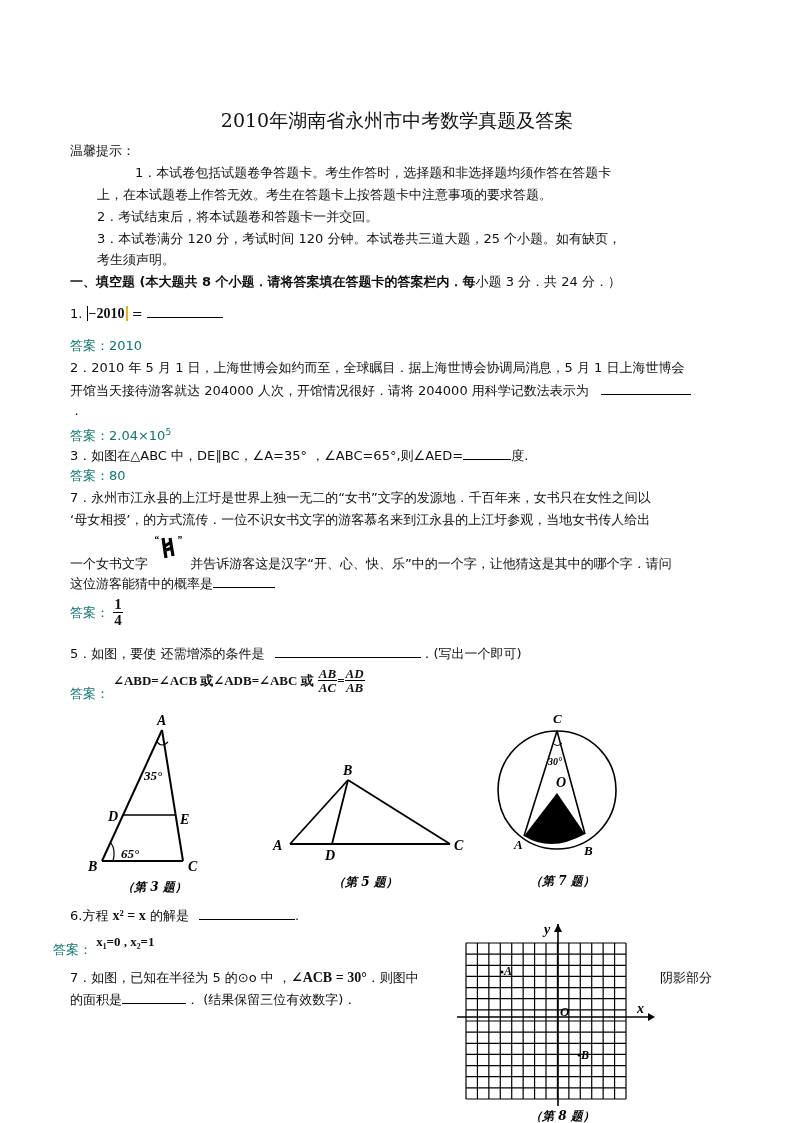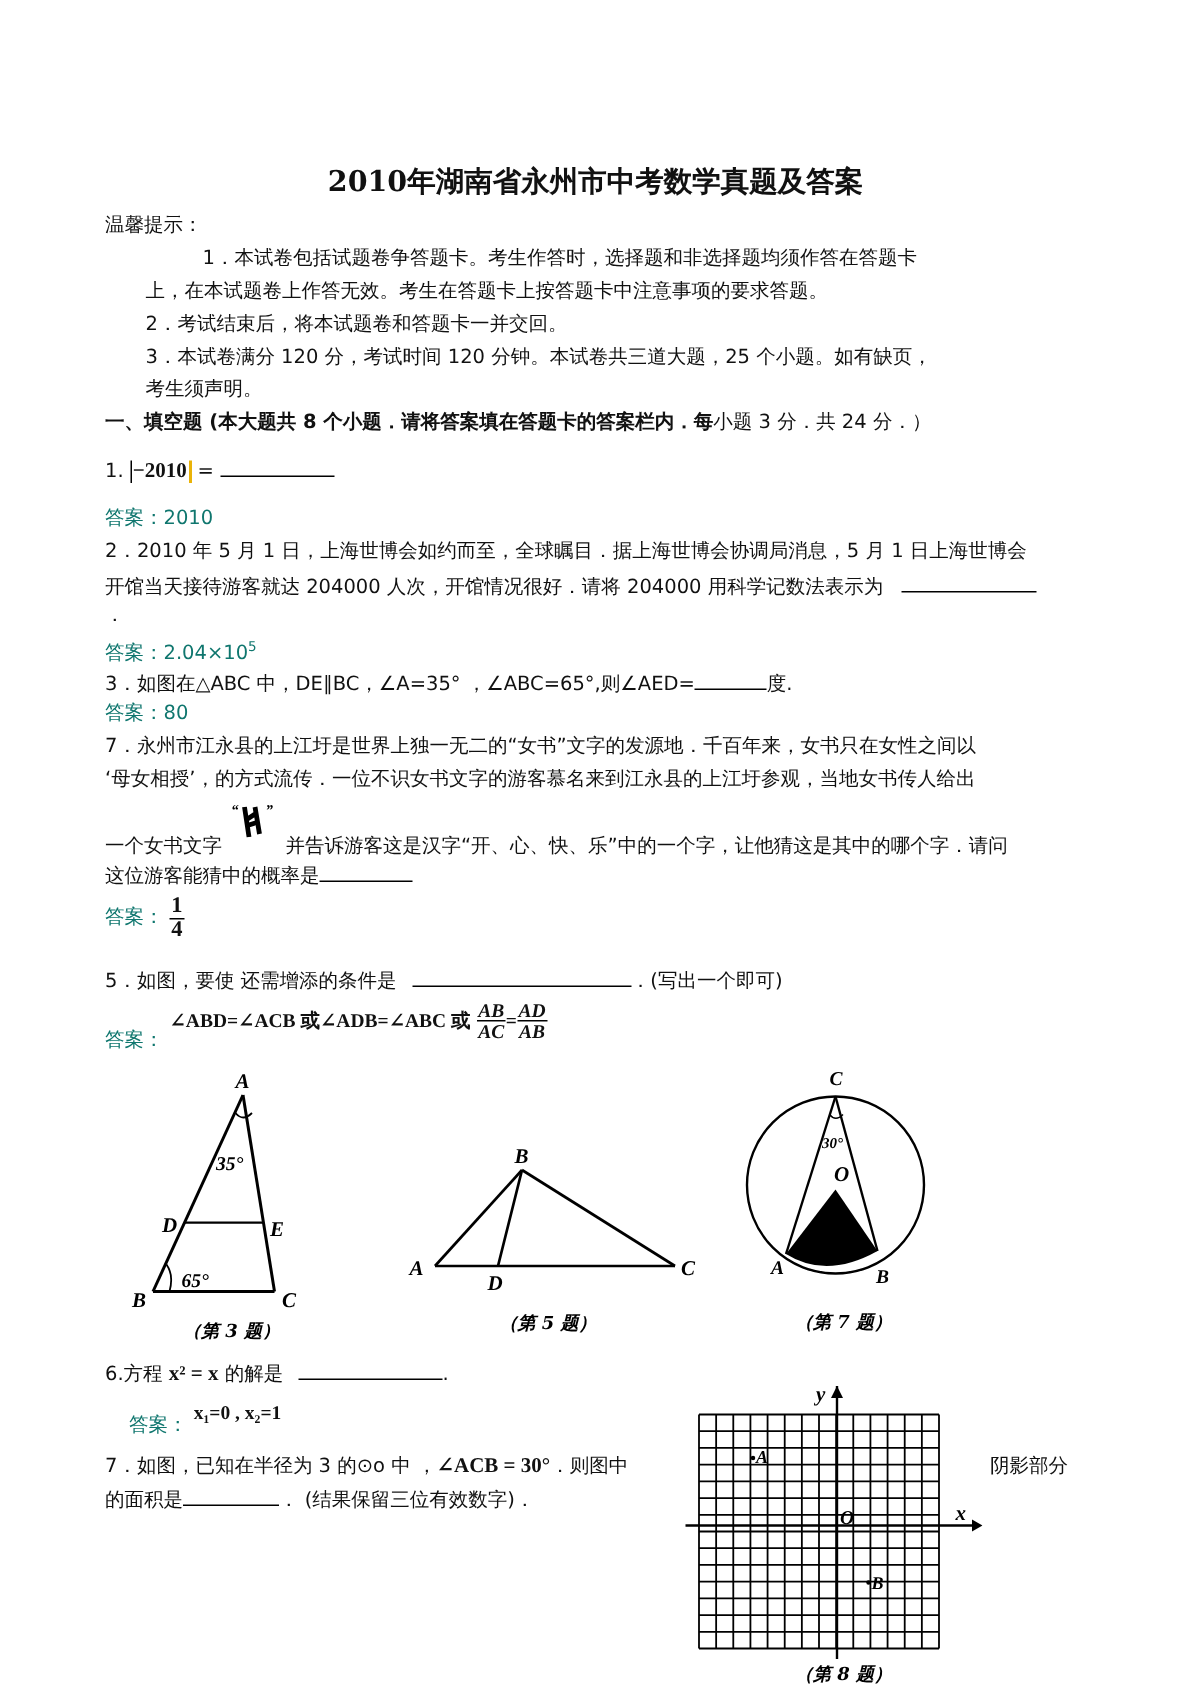--- a/index.html
+++ b/index.html
@@ -1,20 +1,20 @@
 <!DOCTYPE html>
 <html><head>
 <meta charset="utf-8">
 <style>
   html, body { margin: 0; padding: 0; background: #ffffff; }
   body { width: 794px; height: 1123px; position: relative; overflow: hidden;
          font-family: "DejaVu Sans", "Liberation Sans", sans-serif; color: #111; }
   .abs { position: absolute; white-space: nowrap; }
   .t { font-size: 13px; line-height: 16px; }
-  .title { font-family: "DejaVu Serif", "Liberation Serif", serif; font-size: 19px; font-weight: bold; left: 0; width: 794px; text-align: center; top: 108px; }
+  .title { font-family: "DejaVu Serif", "Liberation Serif", serif; font-size: 19px; font-weight: normal; left: 0; width: 794px; text-align: center; top: 108px; }
   .red { color: #0f766e; }
   .bold { font-weight: bold; margin-top: 12px; }
   .blank { display: inline-block; border-bottom: 1px solid #000; vertical-align: baseline; height: 12px; }
   .math { font-family: "Liberation Serif", "DejaVu Serif", serif; font-weight: bold; }
   .frac { display: inline-flex; flex-direction: column; align-items: center; vertical-align: middle; font-family: "Liberation Serif", serif; font-weight: bold; font-size: 15px; line-height: 15px; }
   .frac .num { border-bottom: 1.5px solid #000; padding: 0 1px; }
   .fracs { font-size: 13px; line-height: 13px; font-style: italic; }
   .fig-caption { font-family: "DejaVu Serif", "Liberation Serif", serif; font-weight: bold; font-size: 12px; }
   svg text { font-family: "Liberation Serif", "DejaVu Serif", serif; font-style: italic; font-weight: bold; }
 </style>
@@ -143,27 +143,27 @@
   <text x="94" y="150" font-size="13">B</text>
   <text x="40" y="180" class="fig-caption" font-style="normal" font-size="12">（第 7 题）</text>
 </svg>
 
 <div class="abs t" style="left:70px; top:907px;">
   <span>6.方程</span>
   <span class="math" style="font-size:14px;">x² = x</span>
   <span>的解是</span>
   <span class="blank" style="width:96px; margin-left:6px;"></span><span>.</span>
 </div>
-<div class="abs t" style="left:86px; top:942px;">
+<div class="abs t" style="left:53px; top:942px;">
   <span class="red">答案：</span>
   <span class="math" style="font-size:13px; position:relative; top:-8px;">x₁=0 , x₂=1</span>
 </div>
 
 <div class="abs t" style="left:70px; top:970px;">
-  <span>7．如图，已知在半径为 3 的⊙o 中  ，</span><span class="math" style="font-size:14px;">∠ACB = 30°</span><span>．则图中</span>
+  <span>7．如图，已知在半径为 5 的⊙o 中  ，</span><span class="math" style="font-size:14px;">∠ACB = 30°</span><span>．则图中</span>
 </div>
 <div class="abs t" style="left:660px; top:970px;">阴影部分</div>
 <div class="abs t" style="left:70px; top:991px;">
   <span>的面积是</span><span class="blank" style="width:64px;"></span><span>．   (结果保留三位有效数字)．</span>
 </div>
 
 <svg class="abs" style="left:455px; top:920px;" width="200" height="203">
   <g id="grid-lines">
       <line x1="11" x2="11" y1="23" y2="179" stroke="#000" stroke-width="1.2"></line>
       <line x1="22.42857142857143" x2="22.42857142857143" y1="23" y2="179" stroke="#000" stroke-width="1.2"></line>

